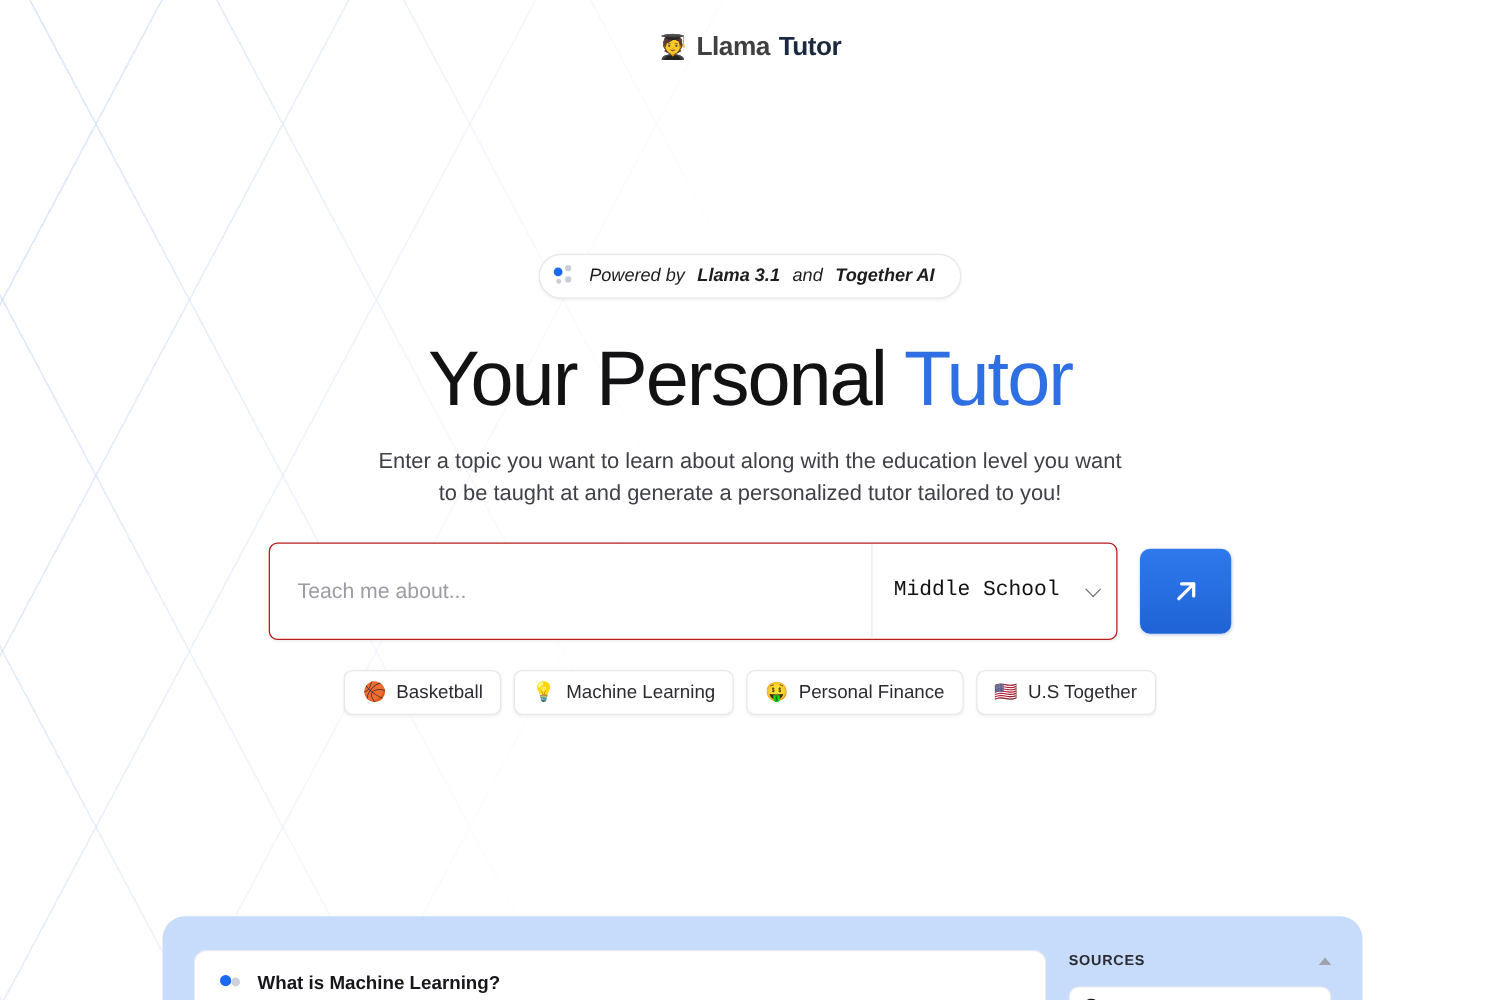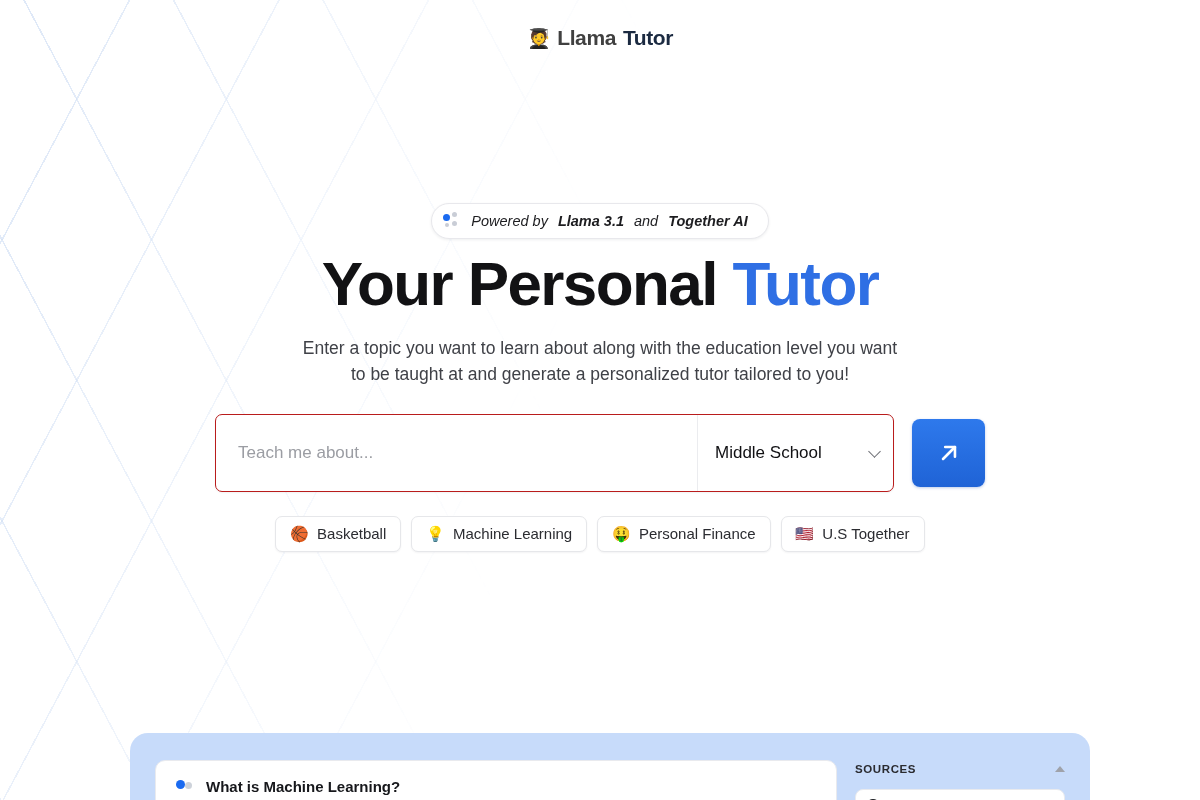--- a/index.html
+++ b/index.html
@@ -92,25 +92,25 @@
   }
   .badge-icon i.d1 { width: 7px;   height: 7px;   left: 0;    top: 2px;  background: #1a6af0; }
   .badge-icon i.d2 { width: 5px;   height: 5px;   left: 9px;  top: 0px; }
   .badge-icon i.d3 { width: 5px;   height: 5px;   left: 9px;  top: 9px; }
   .badge-icon i.d4 { width: 4px;   height: 4px;   left: 2px;  top: 11px; }
   .badge b { font-weight: 700; font-style: italic; }
   .badge .plain { font-style: italic; }
 
   
   .headline {
-    margin-top: 12px;
+    margin-top: 32px;
     text-align: center;
     font-size: 62px;
     line-height: 1.06;
-    font-weight: 700;
+    font-weight: 400;
     letter-spacing: -1.6px;
     color: #121214;
   }
   .headline .accent { color: #2f6fe4; }
 
   
   .subtitle {
     margin: 18px auto 0;
     width: 600px;
     text-align: center;
@@ -159,21 +159,21 @@
   }
   .level-select {
     appearance: none;
     -webkit-appearance: none;
     width: 100%;
     height: 100%;
     border: none;
     outline: none;
     background: transparent;
     padding: 0 32px 0 17px;
-    font-family: Liberation Sans, sans-serif;
+    font-family: Liberation Mono, monospace;
     font-size: 17px;
     color: #101013;
     cursor: pointer;
   }
   .chevron {
     position: absolute;
     right: 14px;
     top: 50%;
     width: 9px;
     height: 9px;

